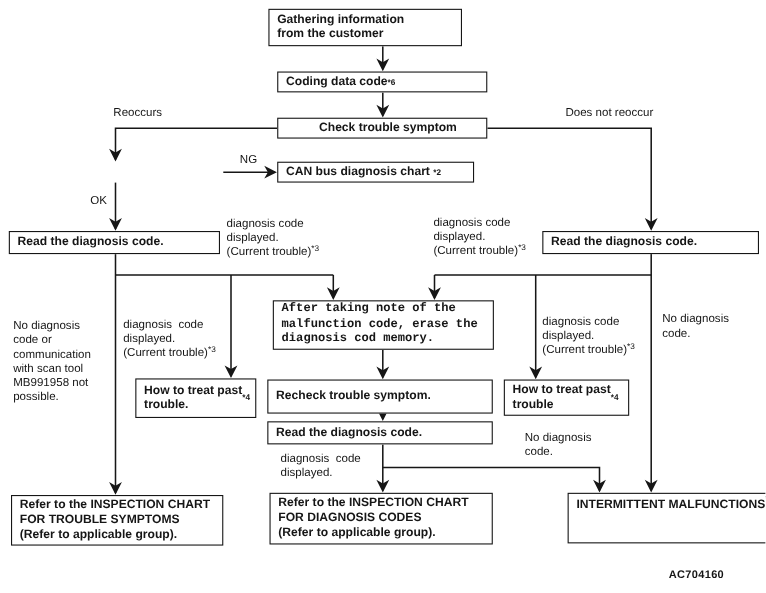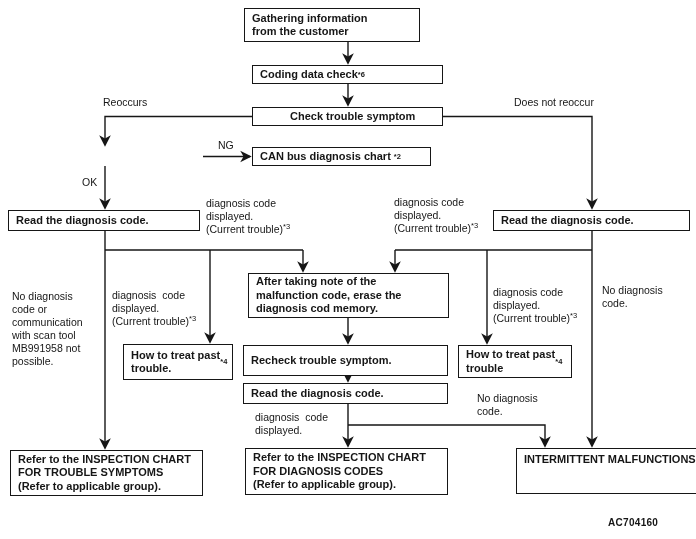--- a/index.html
+++ b/index.html
@@ -23,21 +23,21 @@
   sup { font-size:7.5px; line-height:0; vertical-align:4px; }
   .top-align { align-items:flex-start; padding-top:4px; }
   
   .n-gathering { left:244px; top:8px;   width:176px; height:34px; }
   .n-coding    { left:252px; top:65px;  width:191px; height:19px; }
   .n-check     { left:252px; top:107px; width:191px; height:19px;padding-left:37px; }
   .n-canbus    { left:10px;  top:147px; width:193px; height:19px; }
   .n-canchart  { left:252px; top:147px; width:179px; height:19px; }
   .n-readL     { left:8px;   top:210px; width:192px; height:21px; }
   .n-readR     { left:493px; top:210px; width:197px; height:21px; }
-  .n-after     { left:248px; top:273px; width:201px; height:45px; }
+  .n-after     { left:248px; top:273px; width:201px; height:45px;font-family:Liberation Mono, monospace; }
   .n-recheck   { left:243px; top:345px; width:205px; height:31px; }
   .n-readC     { left:243px; top:383px; width:205px; height:21px; }
   .n-howL      { left:123px; top:344px; width:110px; height:36px; }
   .n-howR      { left:458px; top:345px; width:114px; height:33px; }
   .n-botL      { left:10px;  top:450px; width:193px; height:46px; }
   .n-botC      { left:245px; top:448px; width:203px; height:47px; }
   .n-botR      { left:492px; top:448px; width:191px; height:46px;margin-left:24px; }
   
   .l-reoccurs { left:103px; top:96px; }
   .l-doesnot  { left:502px; top:96px;padding-left:12px; }
@@ -81,21 +81,21 @@
       <polyline points="487,250 487,343" marker-end="url(#ah)"></polyline>
       <polyline points="348,318 348,343" marker-end="url(#ah)"></polyline>
       <polyline points="348,366 348,381" marker-end="url(#ah)"></polyline>
       <polyline points="348,404 348,446" marker-end="url(#ah)"></polyline>
       <polyline points="348,425 545,425 545,446" marker-end="url(#ah)"></polyline>
     </g>
   </svg>
 
   <div class="node n-gathering"><span>Gathering information
 from the customer</span></div>
-  <div class="node n-coding"><span>Coding data check</span><sup>*6</sup></div>
+  <div class="node n-coding"><span>Coding data code</span><sup>*6</sup></div>
   <div class="node n-check"><span>Check trouble symptom</span></div>
   <div class="node n-canchart"><span>CAN bus diagnosis chart </span><sup>*2</sup></div>
   <div class="node n-readL"><span>Read the diagnosis code.</span></div>
   <div class="node n-readR"><span>Read the diagnosis code.</span></div>
   <div class="node n-after"><span>After taking note of the
 malfunction code, erase the
 diagnosis cod memory.</span></div>
   <div class="node n-recheck"><span>Recheck trouble symptom.</span></div>
   <div class="node n-readC"><span>Read the diagnosis code.</span></div>
   <div class="node n-howL"><span>How to treat past

